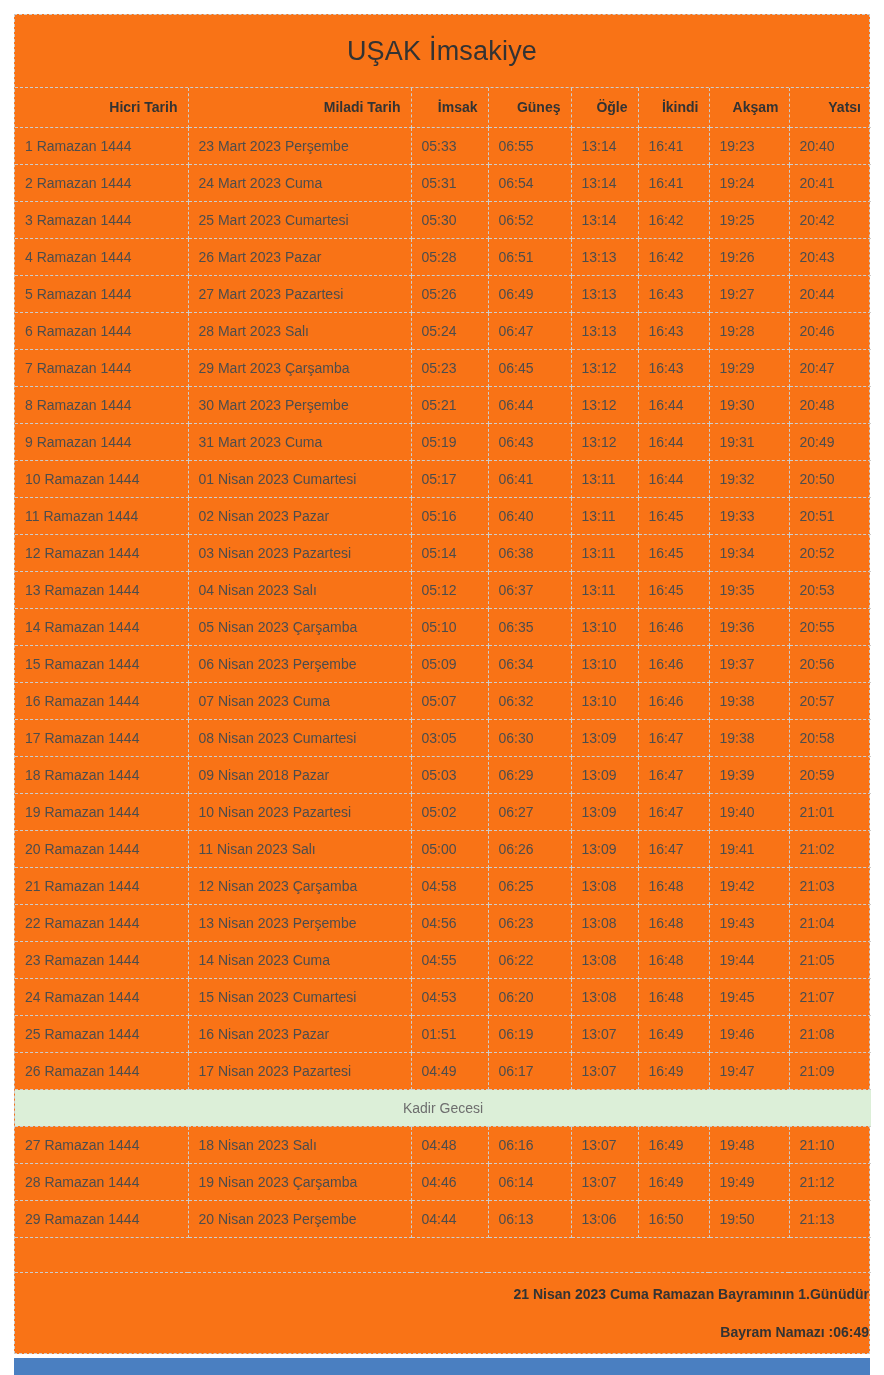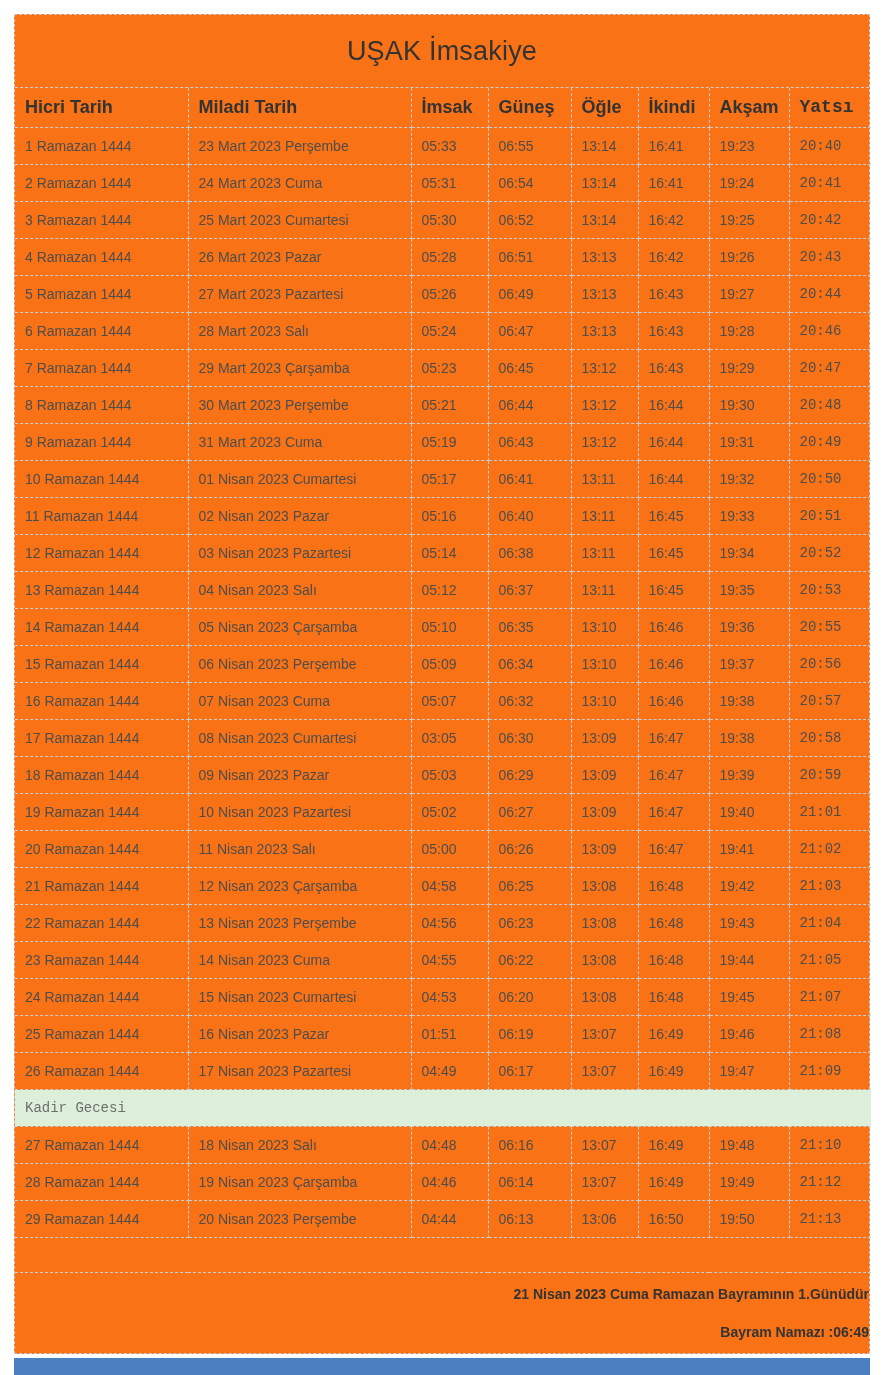--- a/index.html
+++ b/index.html
@@ -25,36 +25,36 @@
     height:73px;
     border-bottom:1px dashed var(--border-color);
     display:flex;align-items:center;justify-content:center;
     font-size:27px;color:var(--heading-text);font-weight:400;
     letter-spacing:.2px;
   }
   table{width:100%;border-collapse:collapse;table-layout:fixed;}
   col.c0{width:173px}col.c1{width:223px}col.c2{width:77px}col.c3{width:83px}
   col.c4{width:67px}col.c5{width:71px}col.c6{width:80px}col.c7{width:82px}
   th{
-    height:39px;text-align:left;padding:0 10px;font-size:18px;
+    height:39px;text-align:right;padding:0 10px;font-size:14px;
     color:var(--heading-text);font-weight:bold;
     border-bottom:1px dashed var(--border-color);
     border-right:1px dashed var(--border-color);
     white-space:nowrap;overflow:hidden;
   }
   td{
     height:37px;padding:0 10px;font-size:14px;color:var(--text);
     border-bottom:1px dashed var(--border-color);
     border-right:1px dashed var(--border-color);
     white-space:nowrap;overflow:hidden;
   }
-  th:last-child,td:last-child{border-right:none;font-family:Liberation Mono, monospace;}
+  th:last-child,td:last-child{border-right:none;}
   tr.kadir-row td{
     background:var(--kadir-row-bg);
-    text-align:left;color:#6e6e6e;border-right:none;
+    text-align:center;color:#6e6e6e;border-right:none;
   }
   tr.spacer-row td{height:35px;border-right:none;}
   .footer-box{
     height:80px;padding-top:13px;text-align:right;
     font-size:14px;font-weight:bold;color:var(--heading-text);
   }
   .footer-box p{margin:0;}
   .footer-box p + p{margin-top:22px;}
   .bottom-bar{
     margin:4px 14px 0;height:18px;background:var(--bottom-bar);
@@ -256,21 +256,21 @@
           <td>08 Nisan 2023 Cumartesi</td>
           <td>03:05</td>
           <td>06:30</td>
           <td>13:09</td>
           <td>16:47</td>
           <td>19:38</td>
           <td>20:58</td>
         </tr>
         <tr>
           <td>18 Ramazan 1444</td>
-          <td>09 Nisan 2023 Pazar</td>
+          <td>09 Nisan 2018 Pazar</td>
           <td>05:03</td>
           <td>06:29</td>
           <td>13:09</td>
           <td>16:47</td>
           <td>19:39</td>
           <td>20:59</td>
         </tr>
         <tr>
           <td>19 Ramazan 1444</td>
           <td>10 Nisan 2023 Pazartesi</td>

